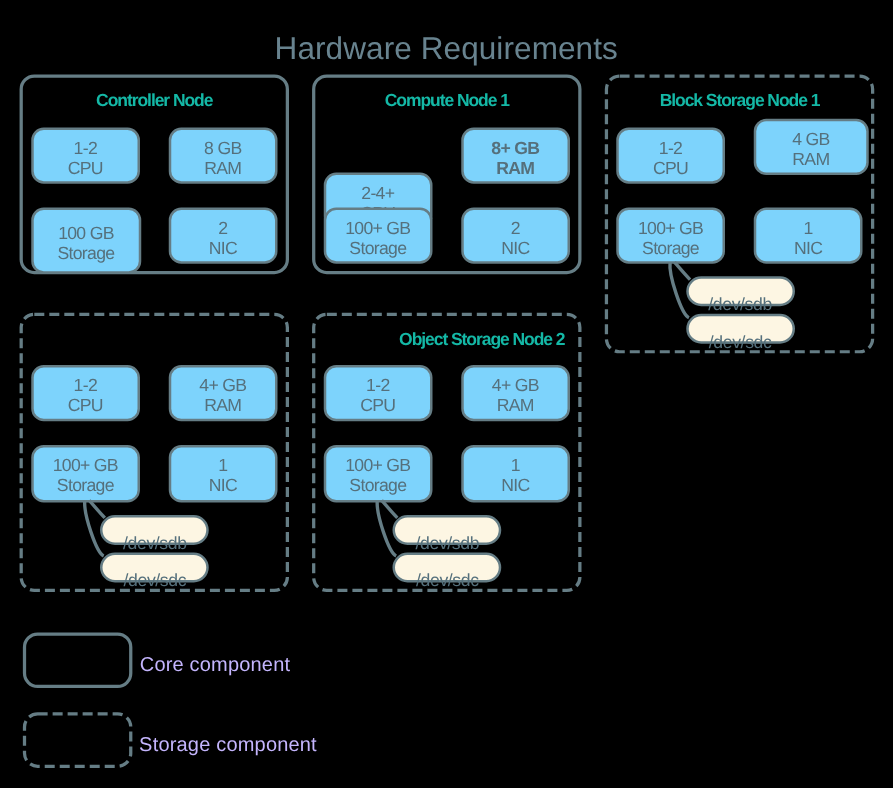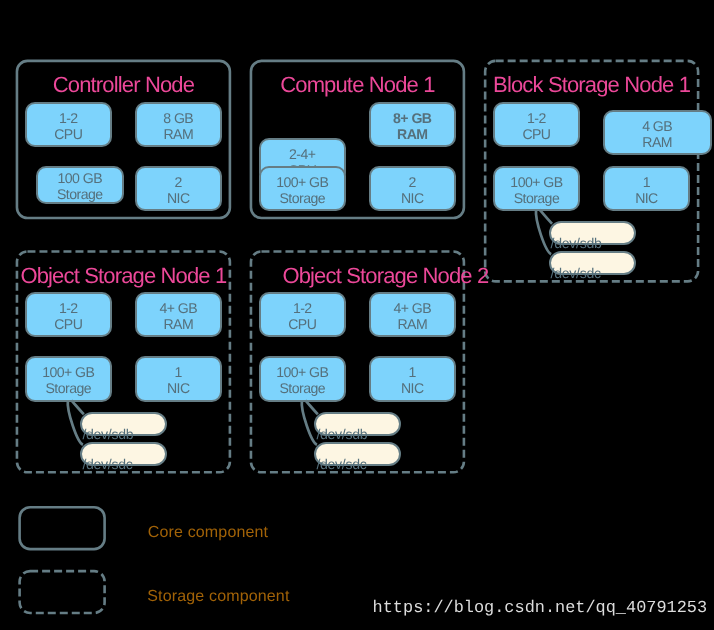--- a/index.html
+++ b/index.html
@@ -3,80 +3,78 @@
 <meta charset="utf-8">
 <title>Hardware Requirements</title>
 <style>
   html,body{margin:0;padding:0;background:#000;width:714px;height:630px;overflow:hidden;}
   body{font-family:"Liberation Sans",sans-serif;-webkit-font-smoothing:antialiased;text-rendering:geometricPrecision;}
   .stage{position:relative;width:714px;height:630px;background:#000;overflow:hidden;will-change:transform;}
   .title{position:absolute;left:0;top:27.3px;width:714px;text-align:center;
          color:#68838f;font-size:25.2px;letter-spacing:0.08px;line-height:1;}
   .node{position:absolute;box-sizing:border-box;}
   .node-title{position:absolute;left:0;top:13.6px;width:100%;text-align:center;
-              color:#ec4899;font-weight:normal;font-size:22px;letter-spacing:-0.85px;line-height:1.05;}
+              color:#14b8a6;font-weight:bold;font-size:14px;letter-spacing:-0.85px;line-height:1.05;}
   .cell{position:absolute;box-sizing:border-box;background:#7dd3fc;
         border:2.4px solid #657d85;border-radius:10px;color:#55707c;font-size:14.1px;
         letter-spacing:-0.55px;
         display:flex;flex-direction:column;align-items:center;justify-content:center;line-height:16.1px;padding-top:3px;}
   .dev{position:absolute;box-sizing:border-box;background:#fdf6e3;
        border:2.4px solid #657d85;border-radius:12px;color:#55707c;font-size:14.1px;
        letter-spacing:-0.3px;
-       display:flex;align-items:center;justify-content:flex-start;z-index:3;padding-top:20px;}
-  .legend-label{position:absolute;color:#a16207;font-size:16px;letter-spacing:0.15px;white-space:nowrap;line-height:1;margin-left:36px;}
+       display:flex;align-items:center;justify-content:center;z-index:3;padding-top:20px;}
+  .legend-label{position:absolute;color:#c4b5fd;font-size:16px;letter-spacing:0.15px;white-space:nowrap;line-height:1;}
   .watermark{position:absolute;color:#dcdcdc;font-family:"Liberation Mono",monospace;
              font-size:16.9px;white-space:nowrap;line-height:1;}
   svg.conn{position:absolute;left:0;top:0;width:714px;height:630px;pointer-events:none;z-index:2;}
   svg.conn path{fill:none;stroke:#657d85;stroke-width:2.7;stroke-linecap:butt;}
   svg.frames{position:absolute;left:0;top:0;width:714px;height:630px;pointer-events:none;z-index:0;}
   svg.frames rect{fill:none;stroke:#657d85;stroke-width:2.6;}
 </style>
 </head>
 <body>
 
 <div class="stage">
+  <div class="title">Hardware Requirements</div>
   <svg class="frames" viewBox="0 0 714 630">
     <rect x="16.95" y="60.90" width="212.95" height="157.15" rx="10.5" ry="10.5"></rect>
     <rect x="250.95" y="60.90" width="212.95" height="157.15" rx="10.5" ry="10.5"></rect>
     <rect x="485.15" y="60.90" width="212.95" height="220.50" rx="10.5" ry="10.5" stroke-dasharray="8 4"></rect>
     <rect x="16.95" y="251.50" width="212.95" height="220.80" rx="10.5" ry="10.5" stroke-dasharray="8 4"></rect>
     <rect x="250.95" y="251.50" width="212.95" height="220.80" rx="10.5" ry="10.5" stroke-dasharray="8 4"></rect>
   </svg>
   <div class="node core" style="left:15.65px;top:59.6px;width:215.55px;height:159.75px;">
     <div class="node-title">Controller Node</div>
   </div>
   <div class="node core" style="left:249.65px;top:59.6px;width:215.55px;height:159.75px;">
     <div class="node-title">Compute Node 1</div>
   </div>
   <div class="node optional" style="left:483.85px;top:59.6px;width:215.55px;height:223.1px;">
     <div class="node-title">Block Storage Node 1</div>
-  </div>
-  <div class="node optional" style="left:15.65px;top:250.2px;width:215.55px;height:223.4px;">
-    <div class="node-title">Object Storage Node 1</div>
   </div>
   <div class="node optional" style="left:249.65px;top:250.2px;width:215.55px;height:223.4px;margin-left:28px;">
     <div class="node-title">Object Storage Node 2</div>
   </div>
   <svg class="conn" viewBox="0 0 714 630">
     <path d="M539.55 209.70 C543.45 214.00 547.85 219.40 552.05 223.70"></path>
     <path d="M536.05 209.70 C534.85 220.30 545.15 251.50 551.15 254.20"></path>
     <path d="M71.35 400.30 C75.25 404.60 79.65 410.00 83.85 414.30"></path>
     <path d="M67.85 400.30 C66.65 410.90 76.95 442.10 82.95 444.80"></path>
     <path d="M305.35 400.30 C309.25 404.60 313.65 410.00 317.85 414.30"></path>
     <path d="M301.85 400.30 C300.65 410.90 310.95 442.10 316.95 444.80"></path>
   </svg>
   <div class="cell" style="left:24.5px;top:101.5px;width:87.5px;height:45.4px;">
     <span>1-2</span>
     <span>CPU</span>
   </div>
   <div class="cell" style="left:134.5px;top:101.5px;width:87.5px;height:45.4px;">
     <span>8 GB</span>
     <span>RAM</span>
   </div>
-  <div class="cell" style="left:36px;top:165.7px;width:87.5px;height:38px;align-items:center;">
+  <div class="cell" style="left:25px;top:165.7px;width:87.5px;height:53px;align-items:center;">
     <span>100 GB</span>
     <span>Storage</span>
   </div>
   <div class="cell" style="left:134.5px;top:165.7px;width:87.5px;height:45.4px;">
     <span>2</span>
     <span>NIC</span>
   </div>
   <div class="cell" style="left:258.5px;top:101.5px;width:87.5px;height:45.4px;margin-top:36px;">
     <span>2-4+</span>
     <span>CPU</span>
@@ -90,21 +88,21 @@
     <span>Storage</span>
   </div>
   <div class="cell" style="left:368.5px;top:165.7px;width:87.5px;height:45.4px;">
     <span>2</span>
     <span>NIC</span>
   </div>
   <div class="cell" style="left:492.7px;top:101.5px;width:87.5px;height:45.4px;">
     <span>1-2</span>
     <span>CPU</span>
   </div>
-  <div class="cell" style="left:602.7px;top:110px;width:109px;height:45.4px;">
+  <div class="cell" style="left:602.7px;top:95px;width:92px;height:45.4px;">
     <span>4 GB</span>
     <span>RAM</span>
   </div>
   <div class="cell" style="left:492.7px;top:165.7px;width:87.5px;height:45.4px;">
     <span>100+ GB</span>
     <span>Storage</span>
   </div>
   <div class="cell" style="left:602.7px;top:165.7px;width:87.5px;height:45.4px;">
     <span>1</span>
     <span>NIC</span>
@@ -159,14 +157,13 @@
   <div class="dev" style="left:314.4px;top:441.7px;width:87px;height:23.7px;">
       <span>/dev/sdc</span>
     </div>
 
   <svg class="frames" viewBox="0 0 714 630">
     <rect x="19.6" y="507.2" width="85" height="41.9" rx="10.5" ry="10.5"></rect>
     <rect x="19.6" y="571.1" width="85" height="41.9" rx="10.5" ry="10.5" stroke-dasharray="8 4"></rect>
   </svg>
   <div class="legend-label" style="left:111.8px;top:524.6px;">Core component</div>
   <div class="legend-label" style="left:111.3px;top:588.6px;">Storage component</div>
-  <div class="watermark" style="left:372.6px;top:601.4px;">https://blog.csdn.net/qq_40791253</div>
 </div>
 
 </body></html>

